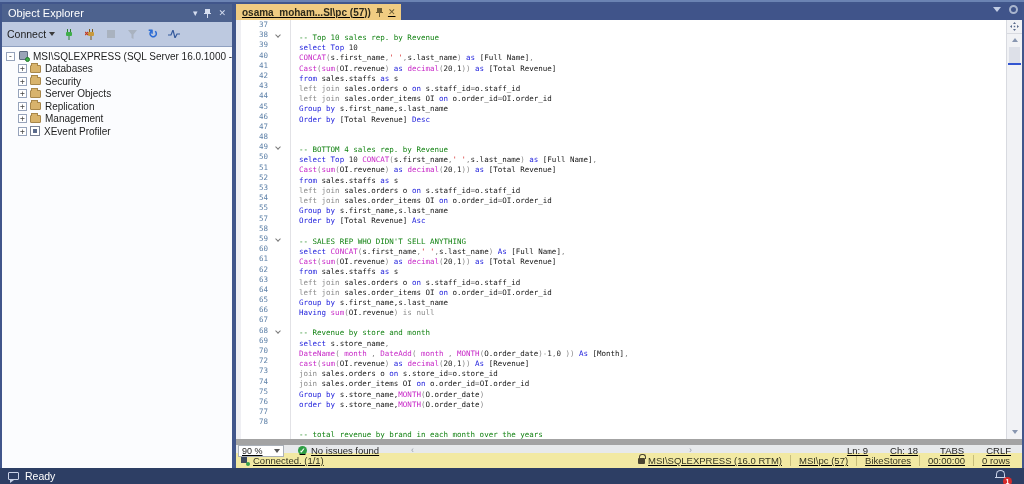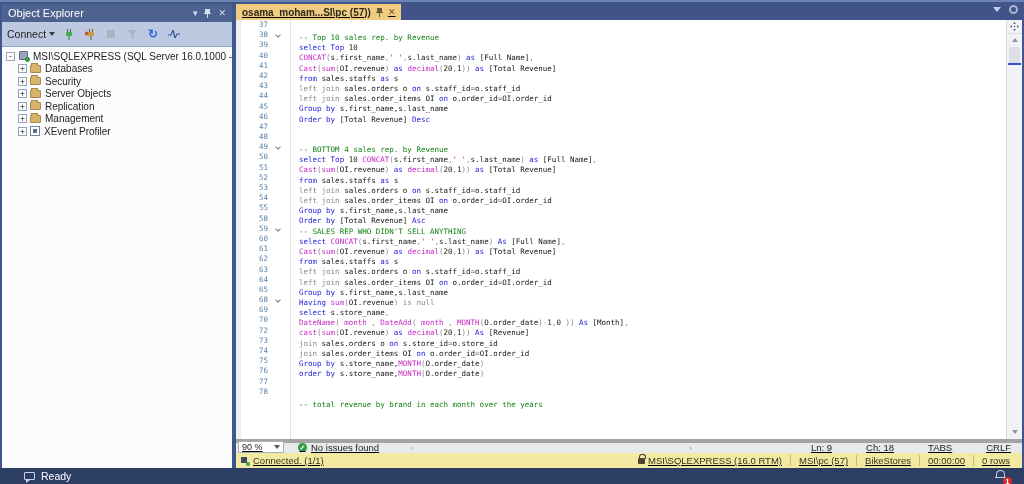--- a/index.html
+++ b/index.html
@@ -58,43 +58,43 @@
   .vscroll { position:absolute; right:0; top:0; bottom:0; width:16px; background:#F1F2F5; border-left:1px solid #D8DAE0; }
   .vscroll .splitter { height:14px; border-bottom:1px solid #D8DAE0; display:flex; align-items:center; justify-content:center; color:#5A6B8C; font-size:9px;}
   .vscroll .up { height:12px; display:flex; align-items:center; justify-content:center; }
   .vscroll .up i, .vscroll .down i { width:0;height:0;border-left:3px solid transparent;border-right:3px solid transparent; }
   .vscroll .up i { border-bottom:4px solid #8896B0; }
   .vscroll .down { position:absolute; bottom:1px; left:0; right:0; height:12px; display:flex; align-items:center; justify-content:center;}
   .vscroll .down i { border-top:4px solid #8896B0; }
   .vscroll .bluemark { position:absolute; left:1px; right:1px; top:43px; height:2px; background:#3355D0; }
   .vscroll .thumb { position:absolute; left:2px; right:2px; top:27px; height:16px; background:#DDE0E8; }
 
-  .zoomrow { height:14px; background:#E7E9EB; border-top:4px solid #a3a3a3; display:flex; align-items:flex-end; font-size:9.5px; color:#1E1E1E; position:relative; }
+  .zoomrow { height:14px; background:#E7E9EB; border-top:6px solid #a3a3a3; display:flex; align-items:flex-start; font-size:9.5px; color:#1E1E1E; position:relative; }
   .zoomsel { width:46px; height:12px; background:#FFFFFF; border:1px solid #AAB0B8; margin-left:2px; display:flex; align-items:center; padding:0 3px; gap:3px; font-size:9px;}
   .zoomsel .caret { border-top-color:#555; margin-left:auto;}
   .health { display:flex; align-items:center; gap:4px; margin-left:14px; }
   .okcirc { width:9px; height:9px; border-radius:50%; background:#2E9E44; color:#fff; font-size:7px; line-height:9px; text-align:center; font-weight:bold;}
   .hsarrow { color:#9AA0AA; font-size:9px; }
   .hs-left { position:absolute; left:175px; }
   .hs-right { position:absolute; right:330px; }
-  .zoom-right { margin-left:auto; display:flex; gap:12px; align-items:center; }
+  .zoom-right { margin-left:auto; display:flex; gap:0; align-items:center; }
   .zoom-right span { padding:0 11px; }
 
   .connrow { height:15px; background:#F2E9A3; display:flex; align-items:center; font-size:9.5px; color:#33331E; padding:0 4px; }
   .connrow .left { display:flex; align-items:center; gap:4px; }
   .connrow .right { margin-left:auto; display:flex; align-items:center; }
   .connrow .seg { padding:0 8px; border-left:1px solid rgba(120,110,50,.35); white-space:nowrap;}
   .connrow .seg:first-child { border-left:none; }
   .plugico { width:9px; height:9px; position:relative; }
   .plugico::before { content:""; position:absolute; left:1px; top:1px; width:6px; height:6px; background:#3E4A60; }
   .plugico::after { content:""; position:absolute; right:-1px; bottom:-1px; width:4px; height:4px; border-radius:50%; background:#36A14A; }
   .lockico { width:7px; height:6px; background:#4A4430; border-radius:1px; position:relative; margin-right:3px; margin-top:3px;}
   .lockico::before { content:""; position:absolute; left:1px; top:-4px; width:5px; height:4px; border:1px solid #4A4430; border-bottom:none; border-radius:3px 3px 0 0;}
 
-  #mainstatus { position:absolute; left:0; right:0; bottom:0; height:16px; background:#2D3E64; color:#FFFFFF; font-size:10.5px; display:flex; align-items:center; padding:0 24px; }
+  #mainstatus { position:absolute; left:0; right:0; bottom:0; height:16px; background:#2D3E64; color:#FFFFFF; font-size:10.5px; display:flex; align-items:center; padding:0 8px; }
   .readyico { width:11px; height:8px; border:1px solid #C9D2E8; border-radius:1px; position:relative; margin-right:6px;}
   .readyico::after { content:""; position:absolute; left:1px; bottom:-4px; width:0; height:0; border-top:3px solid #C9D2E8; border-right:4px solid transparent;}
   .bellwrap { position:absolute; right:16px; top:1px; width:14px; height:14px; }
   .bell { position:absolute; left:2px; top:1px; width:9px; height:8px; border:1px solid #C9D2E8; border-bottom:none; border-radius:5px 5px 0 0;}
   .bell::after { content:""; position:absolute; left:-2px; bottom:0; width:11px; height:1px; background:#C9D2E8;}
   .badge { position:absolute; right:-4px; bottom:-3px; width:9px; height:9px; border-radius:50%; background:#D92B2B; color:#fff; font-size:7px; line-height:9px; text-align:center; font-weight:bold;}
 
   svg { display:block; }
 </style>
 </head>
@@ -231,28 +231,31 @@
           <div class="code-row"><span class="ln">46</span><span class="foldcol"></span><pre></pre></div>
           <div class="code-row"><span class="ln">47</span><span class="foldcol"></span><pre></pre></div>
           <div class="code-row"><span class="ln">48</span><span class="foldcol"></span><pre><span class="c">-- BOTTOM 4 sales rep. by Revenue</span></pre></div>
           <div class="code-row"><span class="ln">49</span><span class="foldcol"><span class="chevron"></span></span><pre><span class="k">select Top </span><span class="n">10</span><span class="k"> </span><span class="f">CONCAT</span><span class="g">(</span><span class="i">s.first_name</span><span class="g">,</span><span class="s">' '</span><span class="g">,</span><span class="i">s.last_name</span><span class="g">)</span><span class="k"> as </span><span class="i">[Full Name]</span><span class="g">,</span></pre></div>
           <div class="code-row"><span class="ln">50</span><span class="foldcol"></span><pre><span class="f">Cast</span><span class="g">(</span><span class="f">sum</span><span class="g">(</span><span class="i">OI.revenue</span><span class="g">)</span><span class="k"> as </span><span class="f">decimal</span><span class="g">(</span><span class="n">20</span><span class="g">,</span><span class="n">1</span><span class="g">))</span><span class="k"> as </span><span class="i">[Total Revenue]</span></pre></div>
           <div class="code-row"><span class="ln">51</span><span class="foldcol"></span><pre><span class="k">from </span><span class="i">sales.staffs </span><span class="k">as </span><span class="i">s</span></pre></div>
           <div class="code-row"><span class="ln">52</span><span class="foldcol"></span><pre><span class="g">left join </span><span class="i">sales.orders o </span><span class="k">on </span><span class="i">s.staff_id</span><span class="g">=</span><span class="i">o.staff_id</span></pre></div>
           <div class="code-row"><span class="ln">53</span><span class="foldcol"></span><pre><span class="g">left join </span><span class="i">sales.order_items OI </span><span class="k">on </span><span class="i">o.order_id</span><span class="g">=</span><span class="i">OI.order_id</span></pre></div>
           <div class="code-row"><span class="ln">54</span><span class="foldcol"></span><pre><span class="k">Group by </span><span class="i">s.first_name,s.last_name</span></pre></div>
           <div class="code-row"><span class="ln">55</span><span class="foldcol"></span><pre><span class="k">Order by </span><span class="i">[Total Revenue] </span><span class="k">Asc</span></pre></div>
+          <div class="code-row"><span class="ln">57</span><span class="foldcol"></span><pre></pre></div>
           <div class="code-row"><span class="ln">58</span><span class="foldcol"></span><pre><span class="c">-- SALES REP WHO DIDN'T SELL ANYTHING</span></pre></div>
           <div class="code-row"><span class="ln">59</span><span class="foldcol"><span class="chevron"></span></span><pre><span class="k">select </span><span class="f">CONCAT</span><span class="g">(</span><span class="i">s.first_name</span><span class="g">,</span><span class="s">' '</span><span class="g">,</span><span class="i">s.last_name</span><span class="g">)</span><span class="k"> As </span><span class="i">[Full Name]</span><span class="g">,</span></pre></div>
           <div class="code-row"><span class="ln">60</span><span class="foldcol"></span><pre><span class="f">Cast</span><span class="g">(</span><span class="f">sum</span><span class="g">(</span><span class="i">OI.revenue</span><span class="g">)</span><span class="k"> as </span><span class="f">decimal</span><span class="g">(</span><span class="n">20</span><span class="g">,</span><span class="n">1</span><span class="g">))</span><span class="k"> as </span><span class="i">[Total Revenue]</span></pre></div>
           <div class="code-row"><span class="ln">61</span><span class="foldcol"></span><pre><span class="k">from </span><span class="i">sales.staffs </span><span class="k">as </span><span class="i">s</span></pre></div>
           <div class="code-row"><span class="ln">62</span><span class="foldcol"></span><pre><span class="g">left join </span><span class="i">sales.orders o </span><span class="k">on </span><span class="i">s.staff_id</span><span class="g">=</span><span class="i">o.staff_id</span></pre></div>
           <div class="code-row"><span class="ln">63</span><span class="foldcol"></span><pre><span class="g">left join </span><span class="i">sales.order_items OI </span><span class="k">on </span><span class="i">o.order_id</span><span class="g">=</span><span class="i">OI.order_id</span></pre></div>
           <div class="code-row"><span class="ln">64</span><span class="foldcol"></span><pre><span class="k">Group by </span><span class="i">s.first_name,s.last_name</span></pre></div>
           <div class="code-row"><span class="ln">65</span><span class="foldcol"></span><pre><span class="k">Having </span><span class="f">sum</span><span class="g">(</span><span class="i">OI.revenue</span><span class="g">)</span><span class="g"> is null</span></pre></div>
+          <div class="code-row"><span class="ln">66</span><span class="foldcol"></span><pre></pre></div>
+          <div class="code-row"><span class="ln">67</span><span class="foldcol"></span><pre><span class="c">-- Revenue by store and month</span></pre></div>
           <div class="code-row"><span class="ln">68</span><span class="foldcol"><span class="chevron"></span></span><pre><span class="k">select </span><span class="i">s.store_name</span><span class="g">,</span></pre></div>
           <div class="code-row"><span class="ln">69</span><span class="foldcol"></span><pre><span class="f">DateName</span><span class="g">( </span><span class="f">month</span><span class="g"> , </span><span class="f">DateAdd</span><span class="g">( </span><span class="f">month</span><span class="g"> , </span><span class="f">MONTH</span><span class="g">(</span><span class="i">O.order_date</span><span class="g">)-</span><span class="n">1</span><span class="g">,</span><span class="n">0</span><span class="g"> ))</span><span class="k"> As </span><span class="i">[Month]</span><span class="g">,</span></pre></div>
           <div class="code-row"><span class="ln">70</span><span class="foldcol"></span><pre><span class="f">cast</span><span class="g">(</span><span class="f">sum</span><span class="g">(</span><span class="i">OI.revenue</span><span class="g">)</span><span class="k"> as </span><span class="f">decimal</span><span class="g">(</span><span class="n">20</span><span class="g">,</span><span class="n">1</span><span class="g">))</span><span class="k"> As </span><span class="i">[Revenue]</span></pre></div>
           <div class="code-row"><span class="ln">72</span><span class="foldcol"></span><pre><span class="g">join </span><span class="i">sales.orders o </span><span class="k">on </span><span class="i">s.store_id</span><span class="g">=</span><span class="i">o.store_id</span></pre></div>
           <div class="code-row"><span class="ln">73</span><span class="foldcol"></span><pre><span class="g">join </span><span class="i">sales.order_items OI </span><span class="k">on </span><span class="i">o.order_id</span><span class="g">=</span><span class="i">OI.order_id</span></pre></div>
           <div class="code-row"><span class="ln">74</span><span class="foldcol"></span><pre><span class="k">Group by </span><span class="i">s.store_name,</span><span class="f">MONTH</span><span class="g">(</span><span class="i">O.order_date</span><span class="g">)</span></pre></div>
           <div class="code-row"><span class="ln">75</span><span class="foldcol"></span><pre><span class="k">order by </span><span class="i">s.store_name,</span><span class="f">MONTH</span><span class="g">(</span><span class="i">O.order_date</span><span class="g">)</span></pre></div>
           <div class="code-row"><span class="ln">76</span><span class="foldcol"></span><pre></pre></div>
           <div class="code-row"><span class="ln">77</span><span class="foldcol"></span><pre></pre></div>
           <div class="code-row"><span class="ln">78</span><span class="foldcol"></span><pre><span class="c">-- total revenue by brand in each month over the years</span></pre></div>

